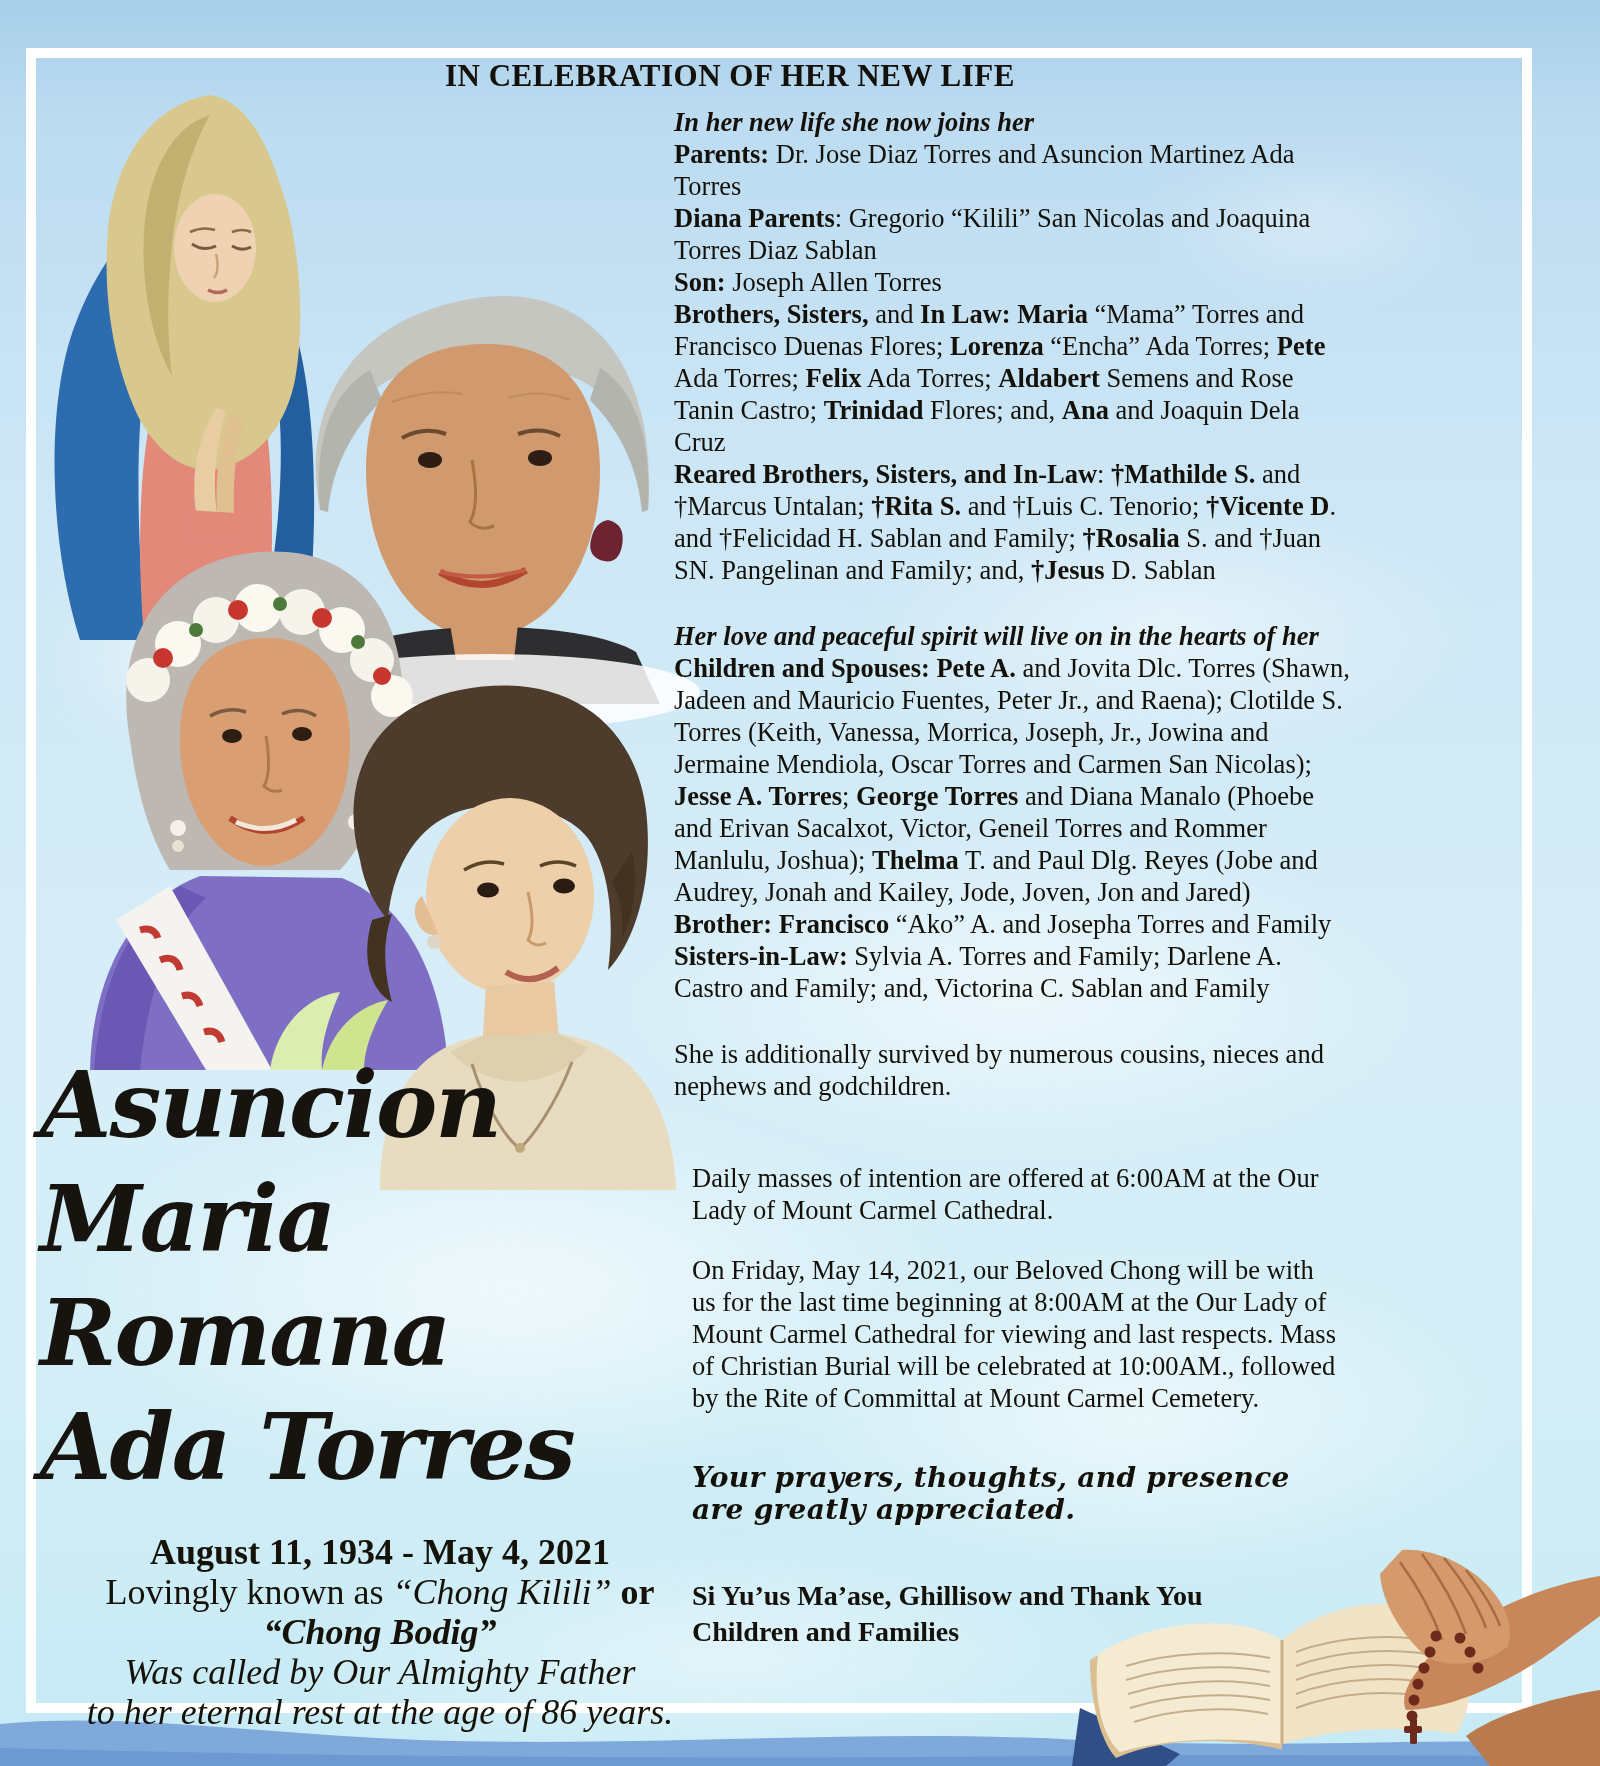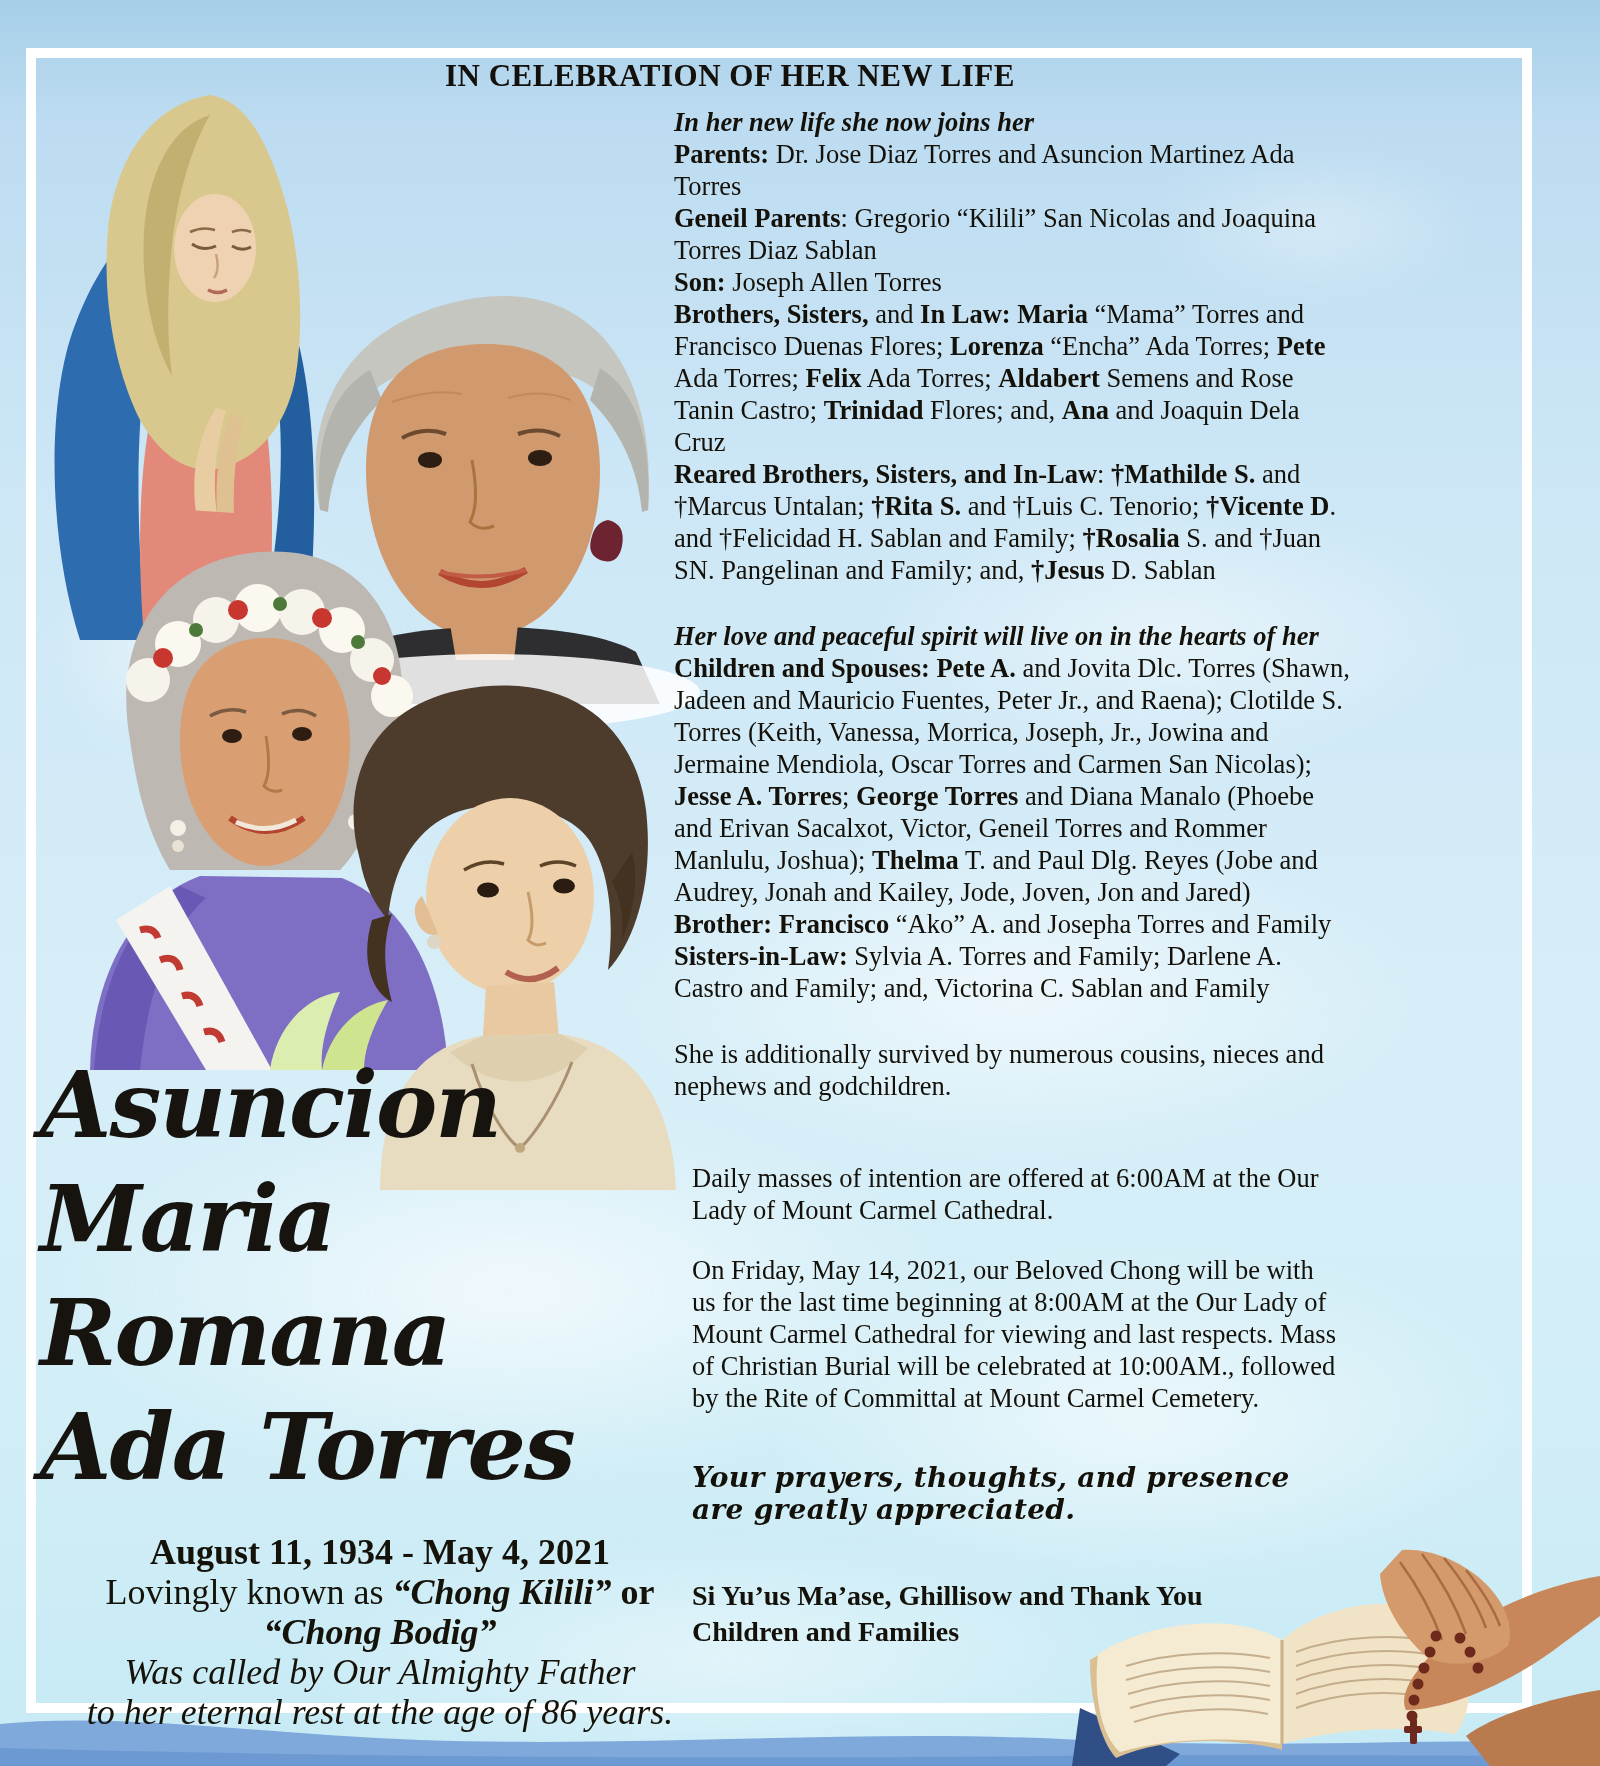--- a/index.html
+++ b/index.html
@@ -205,21 +205,21 @@
       <rect x="474" y="186" width="18" height="7" rx="2"></rect>
         <rect x="480" y="178" width="7" height="26" rx="2"></rect>
     </g>
   </svg>
 
   <div class="title">IN CELEBRATION OF HER NEW LIFE</div>
 
   <div class="rcol">
     <p class="lead"><span style="font-weight: bold; font-style: italic;">In her new life she now joins her</span></p>
     <p><span style="font-weight: bold;">Parents: </span><span>Dr. Jose Diaz Torres and Asuncion Martinez Ada Torres</span></p>
-    <p><span style="font-weight: bold;">Geneil Parents</span><span>:  Gregorio “Kilili” San Nicolas and Joaquina Torres Diaz Sablan</span></p>
+    <p><span style="font-weight: bold;">Diana Parents</span><span>:  Gregorio “Kilili” San Nicolas and Joaquina Torres Diaz Sablan</span></p>
     <p><span style="font-weight: bold;">Son: </span><span>Joseph Allen Torres</span></p>
     <p><span style="font-weight: bold;">Brothers, Sisters,</span><span> and </span><span style="font-weight: bold;">In Law: Maria</span><span> “Mama” Torres and Francisco Duenas Flores; </span><span style="font-weight: bold;">Lorenza</span><span> “Encha” Ada Torres; </span><span style="font-weight: bold;">Pete</span><span> Ada Torres; </span><span style="font-weight: bold;">Felix</span><span> Ada Torres; </span><span style="font-weight: bold;">Aldabert</span><span> Semens and Rose Tanin Castro; </span><span style="font-weight: bold;">Trinidad</span><span> Flores; and, </span><span style="font-weight: bold;">Ana</span><span> and Joaquin Dela Cruz</span></p>
     <p><span style="font-weight: bold;">Reared Brothers, Sisters, and In-Law</span><span>: </span><span style="font-weight: bold;">†Mathilde S.</span><span> and †Marcus Untalan; </span><span style="font-weight: bold;">†Rita S.</span><span> and †Luis C. Tenorio; </span><span style="font-weight: bold;">†Vicente D</span><span>. and †Felicidad H. Sablan and Family; </span><span style="font-weight: bold;">†Rosalia</span><span> S. and †Juan SN. Pangelinan and Family; and, </span><span style="font-weight: bold;">†Jesus</span><span> D. Sablan</span></p>
     <p class="lead gap-top"><span style="font-weight: bold; font-style: italic;">Her love and peaceful spirit will live on in the hearts of her</span></p>
     <p><span style="font-weight: bold;">Children and Spouses: Pete A.</span><span> and Jovita Dlc. Torres (Shawn, Jadeen and Mauricio Fuentes, Peter Jr., and Raena); Clotilde S. Torres (Keith, Vanessa, Morrica, Joseph, Jr., Jowina and Jermaine Mendiola, Oscar Torres and Carmen San Nicolas); </span><span style="font-weight: bold;">Jesse A. Torres</span><span>; </span><span style="font-weight: bold;">George Torres</span><span> and Diana Manalo (Phoebe and Erivan Sacalxot, Victor, Geneil Torres and Rommer Manlulu, Joshua); </span><span style="font-weight: bold;">Thelma</span><span> T. and Paul Dlg. Reyes (Jobe and Audrey, Jonah and Kailey, Jode, Joven, Jon and Jared)</span></p>
     <p><span style="font-weight: bold;">Brother: Francisco</span><span> “Ako” A. and Josepha Torres and Family</span></p>
     <p><span style="font-weight: bold;">Sisters-in-Law:</span><span> Sylvia A. Torres and Family; Darlene A. Castro and Family; and, Victorina C. Sablan and Family</span></p>
     <p class="gap-top"><span>She is additionally survived by numerous cousins, nieces and nephews and godchildren.</span></p>
     <p class="center gap-top-lg"><span>Daily masses of intention are offered at 6:00AM at the Our Lady of Mount Carmel Cathedral.</span></p>
     <p class="center" style="margin-top:28px"><span>On Friday, May 14, 2021, our Beloved Chong will be with us for the last time beginning at 8:00AM at the Our Lady of Mount Carmel Cathedral for viewing and last respects. Mass of Christian Burial will be celebrated at 10:00AM., followed by the Rite of Committal at Mount Carmel Cemetery.</span></p>
@@ -229,18 +229,18 @@
   </div>
 
   <div class="nameblock">
     <div>Asuncion</div>
     <div>Maria Romana</div>
     <div>Ada Torres</div>
   </div>
 
   <div class="details">
     <div class="d1">August 11, 1934 - May 4, 2021</div>
-    <div><span>Lovingly known as </span><span style="font-weight: bold; font-style: italic;">“Chong Kilili”</span><span style="font-weight: bold;"> or </span><span style="font-weight: bold; font-style: italic;">“Chong Bodig”</span></div>
+    <div><span>Lovingly known as </span><span style="font-weight: normal; font-style: italic;">“Chong Kilili”</span><span style="font-weight: bold;"> or </span><span style="font-weight: bold; font-style: italic;">“Chong Bodig”</span></div>
     <div class="di">Was called by Our Almighty Father</div>
     <div class="di">to her eternal rest at the age of 86 years.</div>
   </div>
 
 </div>
 
 </body></html>

